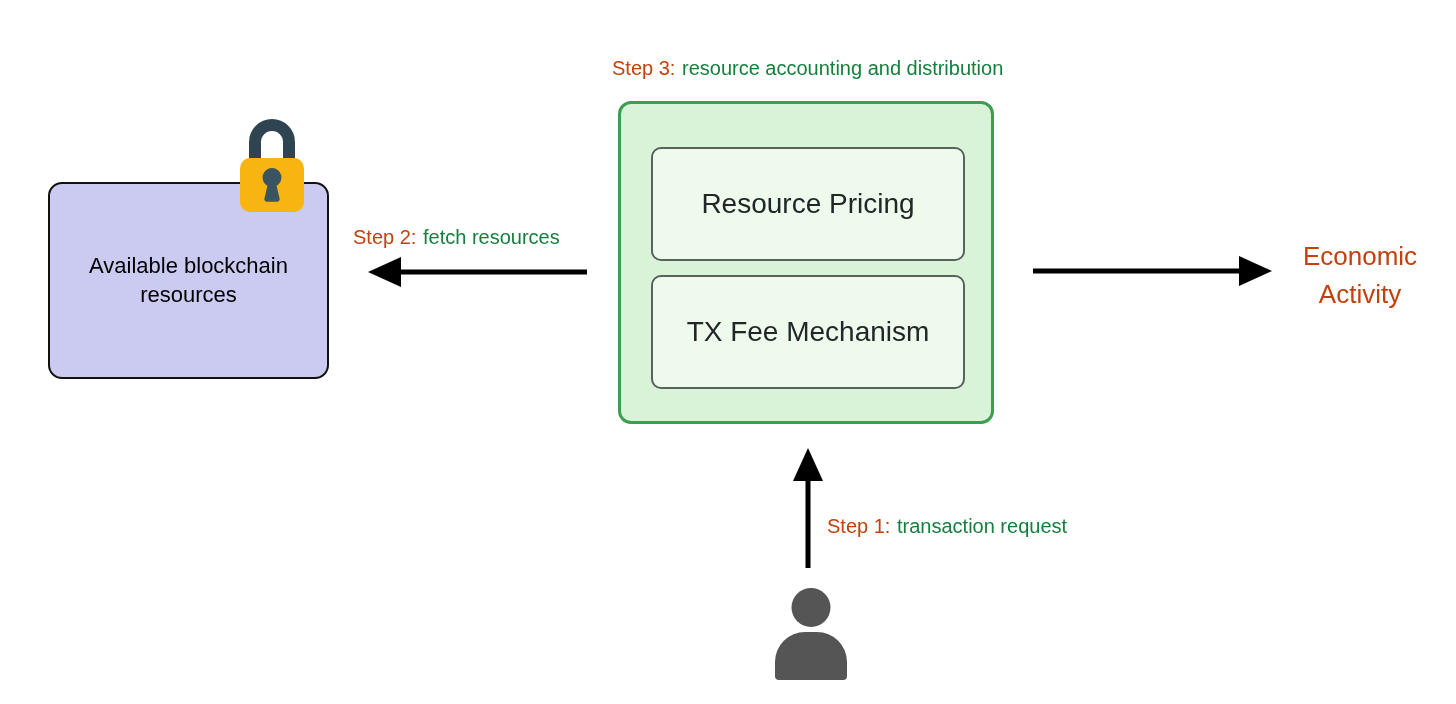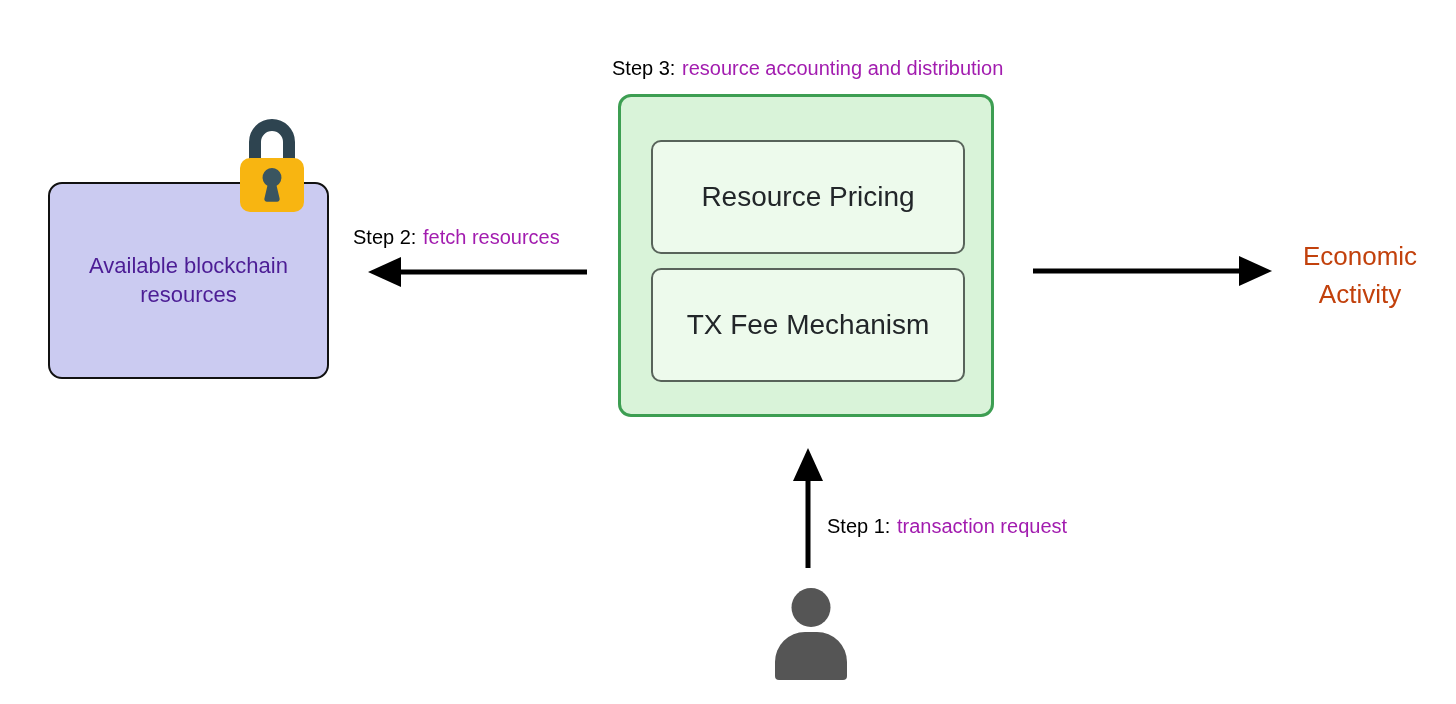--- a/index.html
+++ b/index.html
@@ -8,45 +8,45 @@
     width: 1456px;
     height: 704px;
     background: #ffffff;
     overflow: hidden;
     font-family: "Liberation Sans", sans-serif;
     color: #1a1a1f;
   }
 
   
   .step-label { position: absolute; font-size: 20px; white-space: nowrap; }
-  .step-label .prefix { color: #000000; font-weight: 500; }
-  .step-label .rest   { color: #a21caf; margin-left: 0.33em; font-weight: 400; }
+  .step-label .prefix { color: #c2410c; font-weight: 500; }
+  .step-label .rest   { color: #15803d; margin-left: 0.33em; font-weight: 400; }
   .step3-label { left: 612px; top: 57px; }
   .step2-label { left: 353px; top: 226px; width: 260px; text-align: left; }
   .step1-label { left: 827px; top: 496px; margin-top: 19px; }
 
   
   .resources-box {
     position: absolute; left: 48px; top: 182px;
     width: 281px; height: 197px;
     background: #cbcbf1;
     border: 2px solid #111111;
     border-radius: 14px;
     box-sizing: border-box;
     display: flex; align-items: center; justify-content: center;
   }
   .resources-label {
     font-size: 22px; line-height: 1.3; text-align: center;
-    color: #4c1d95; width: 240px; font-weight: 500;
+    color: #000000; width: 240px; font-weight: 500;
   }
   .lock-icon { position: absolute; left: 236px; top: 112px; }
 
   
   .accounting-box {
-    position: absolute; left: 618px; top: 94px;
+    position: absolute; left: 618px; top: 101px;
     width: 376px; height: 323px;
     background: #d9f3d9;
     border: 3px solid #3d9e52;
     border-radius: 13px;
     box-sizing: border-box;
   }
   .inner-box {
     position: absolute; left: 30px; width: 314px; height: 114px;
     background: #edfaec;
     border: 2px solid #58635a;

